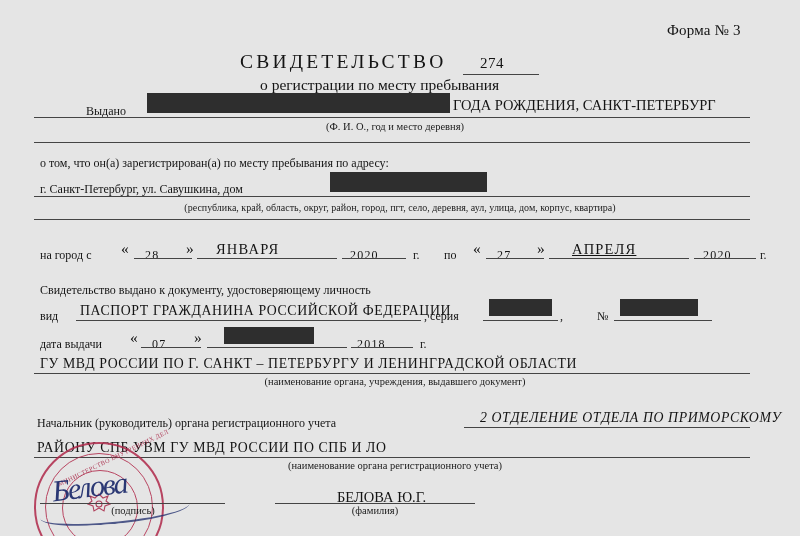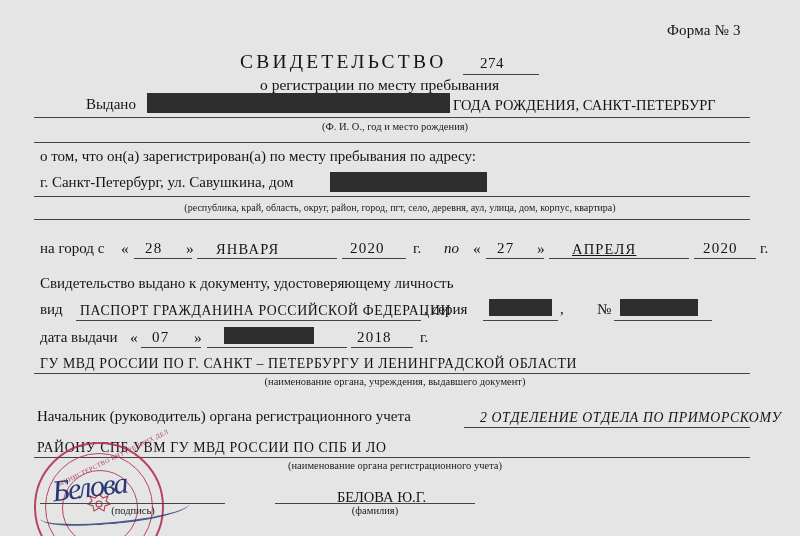--- a/index.html
+++ b/index.html
@@ -54,21 +54,22 @@
     font-weight: 400;
   }
   .title-sub {
     font-size: 15.5px;
   }
   .num-274 {
     font-size: 15px;
     letter-spacing: .5px;
   }
   .body-txt {
-    font-size: 15px;
+    font-size: 12px;
+    margin-top: 8px;
   }
   .body-txt-sm {
     font-size: 14.5px;
   }
   .spaced {
     letter-spacing: 1.2px;
   }
   .small-mid {
     font-size: 13.8px;
     letter-spacing: .6px;
@@ -162,21 +163,21 @@
   <div class="txt num-274" style="left:480px; top:55px;">274</div>
   <div class="line" style="left:463px; top:74px; width:76px;"></div>
 
   <div class="txt title-sub" style="left:221px; top:76px;margin-left:39px;">о регистрации по месту пребывания</div>
 
   <div class="txt body-txt" style="left:86px; top:96px;">Выдано</div>
   <div class="redact" style="left:147px; top:93px; width:303px; height:20px;"></div>
   <div class="txt body-txt-sm" style="left:453px; top:97px;">ГОДА РОЖДЕНИЯ, САНКТ-ПЕТЕРБУРГ</div>
   <div class="line" style="left:34px; top:117px; width:716px;"></div>
 
-  <div class="cap" style="left:250px; top:121px; width:290px;">(Ф. И. О., год и место рождения)</div>
+  <div class="cap" style="left:250px; top:121px; width:290px;">(Ф. И. О., год и место деревня)</div>
 
   <div class="line" style="left:34px; top:142px; width:716px;"></div>
 
   <div class="txt body-txt" style="left:40px; top:148px;">о том, что он(а) зарегистрирован(а) по месту пребывания по адресу:</div>
 
   <div class="txt body-txt" style="left:40px; top:174px;">г. Санкт-Петербург, ул. Савушкина, дом</div>
   <div class="redact" style="left:330px; top:172px; width:157px; height:20px;"></div>
   <div class="line" style="left:34px; top:196px; width:716px;"></div>
 
   <div class="cap" style="left:130px; top:202px; width:540px; font-size:10px;">(республика, край, область, округ, район, город, пгт, село, деревня, аул, улица, дом, корпус, квартира)</div>
@@ -189,21 +190,21 @@
   <div class="txt quotes" style="left:186px; top:240px;">»</div>
   <div class="line" style="left:134px; top:258px; width:58px;"></div>
 
   <div class="txt body-txt-sm spaced" style="left:216px; top:241px;">ЯНВАРЯ</div>
   <div class="line" style="left:197px; top:258px; width:140px;"></div>
 
   <div class="txt body-txt spaced" style="left:350px; top:240px;">2020</div>
   <div class="line" style="left:342px; top:258px; width:64px;"></div>
   <div class="txt body-txt" style="left:413px; top:240px;">г.</div>
 
-  <div class="txt body-txt" style="left:444px; top:240px;font-style:italic;">по</div>
+  <div class="txt body-txt" style="left:444px; top:240px;">по</div>
   <div class="txt quotes" style="left:473px; top:240px;">«</div>
   <div class="txt body-txt spaced" style="left:497px; top:240px;">27</div>
   <div class="txt quotes" style="left:537px; top:240px;">»</div>
   <div class="line" style="left:486px; top:258px; width:58px;"></div>
 
   <div class="txt body-txt-sm spaced" style="left:572px; top:241px;text-decoration:underline;">АПРЕЛЯ</div>
   <div class="line" style="left:549px; top:258px; width:140px;"></div>
 
   <div class="txt body-txt spaced" style="left:703px; top:240px;">2020</div>
   <div class="line" style="left:694px; top:258px; width:62px;"></div>

